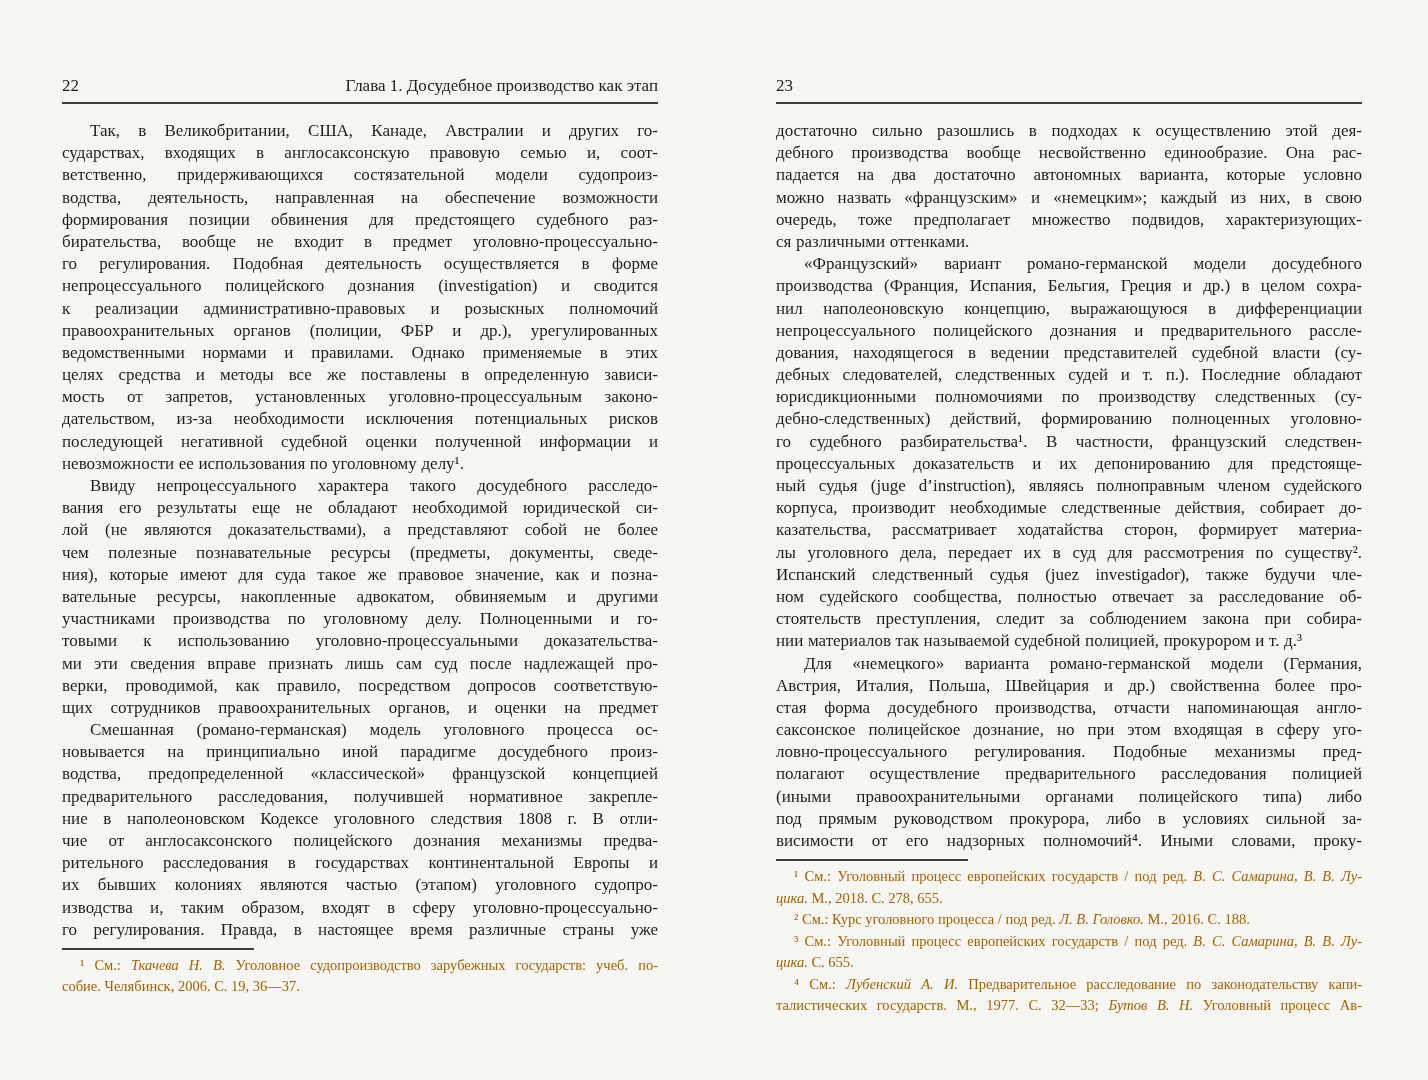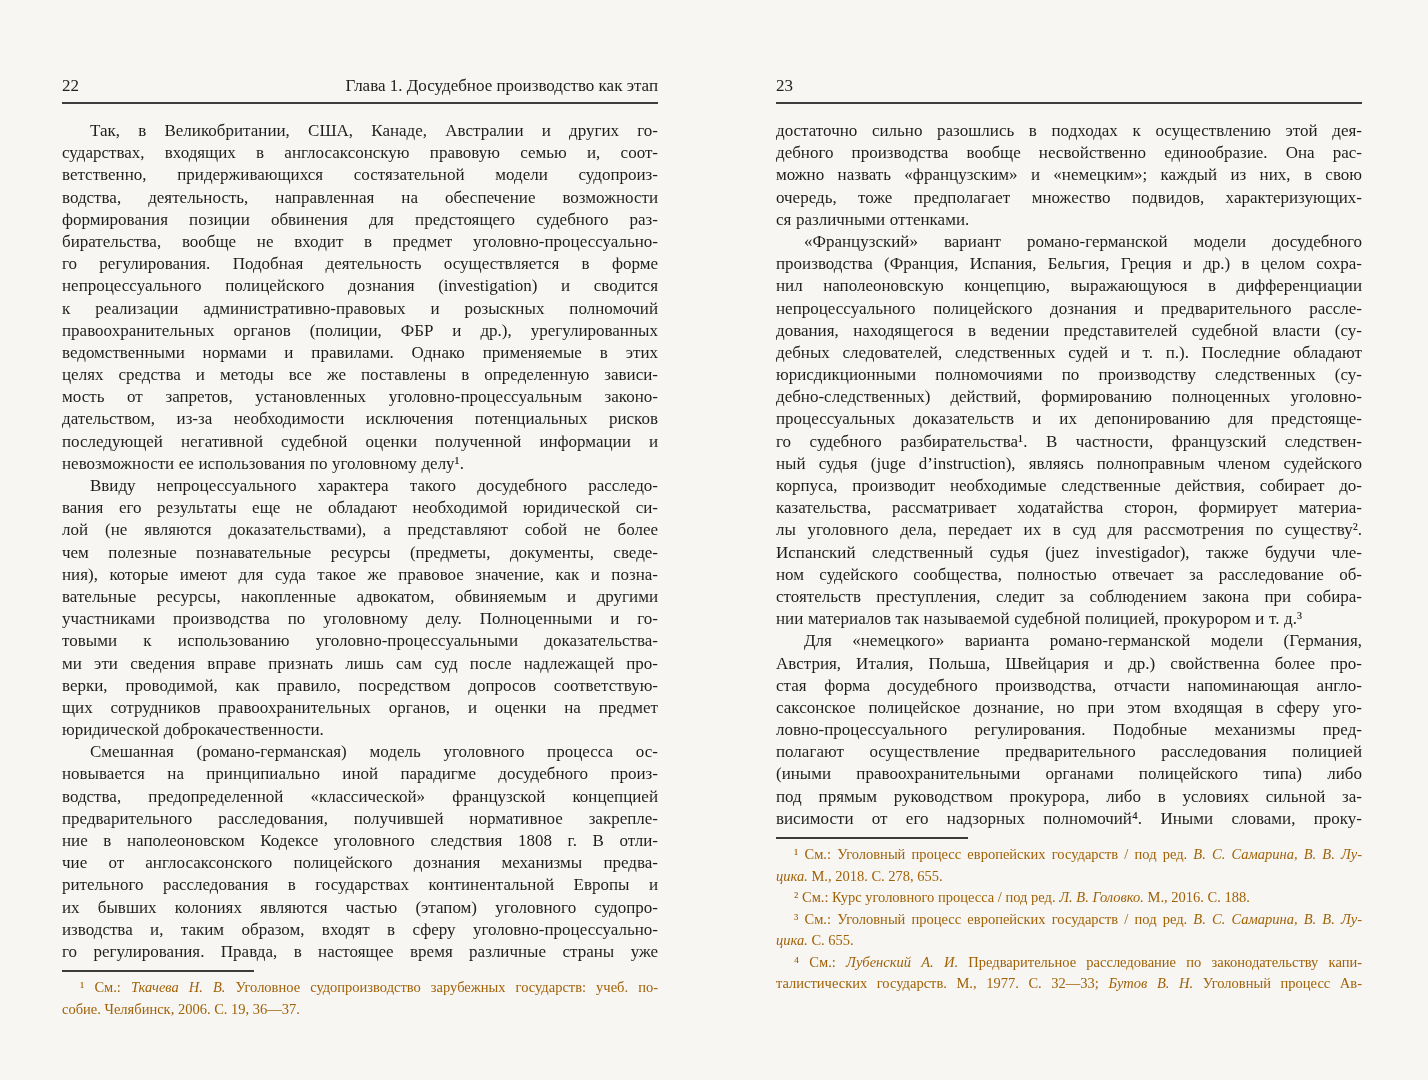--- a/index.html
+++ b/index.html
@@ -64,21 +64,20 @@
       <div class="bodyline">вания его результаты еще не обладают необходимой юридической си-</div>
       <div class="bodyline">лой (не являются доказательствами), а представляют собой не более</div>
       <div class="bodyline">чем полезные познавательные ресурсы (предметы, документы, сведе-</div>
       <div class="bodyline">ния), которые имеют для суда такое же правовое значение, как и позна-</div>
       <div class="bodyline">вательные ресурсы, накопленные адвокатом, обвиняемым и другими</div>
       <div class="bodyline">участниками производства по уголовному делу. Полноценными и го-</div>
       <div class="bodyline">товыми к использованию уголовно-процессуальными доказательства-</div>
       <div class="bodyline">ми эти сведения вправе признать лишь сам суд после надлежащей про-</div>
       <div class="bodyline">верки, проводимой, как правило, посредством допросов соответствую-</div>
       <div class="bodyline">щих сотрудников правоохранительных органов, и оценки на предмет</div>
-      <div class="bodyline end">юридической доброкачественности.</div>
       <div class="bodyline ind">Смешанная (романо-германская) модель уголовного процесса ос-</div>
       <div class="bodyline">новывается на принципиально иной парадигме досудебного произ-</div>
       <div class="bodyline">водства, предопределенной «классической» французской концепцией</div>
       <div class="bodyline">предварительного расследования, получившей нормативное закрепле-</div>
       <div class="bodyline">ние в наполеоновском Кодексе уголовного следствия 1808 г. В отли-</div>
       <div class="bodyline">чие от англосаксонского полицейского дознания механизмы предва-</div>
       <div class="bodyline">рительного расследования в государствах континентальной Европы и</div>
       <div class="bodyline">их бывших колониях являются частью (этапом) уголовного судопро-</div>
       <div class="bodyline">изводства и, таким образом, входят в сферу уголовно-процессуально-</div>
       <div class="bodyline">го регулирования. Правда, в настоящее время различные страны уже</div>
@@ -91,33 +90,34 @@
 </div>
 
 <div class="page page-right">
   <div class="pagehead">
     <span>23</span>
   </div>
   <div class="headrule"></div>
   <div class="bodyblock" id="right-body">
       <div class="bodyline">достаточно сильно разошлись в подходах к осуществлению этой дея-</div>
       <div class="bodyline">дебного производства вообще несвойственно единообразие. Она рас-</div>
+      <div class="bodyline">падается на два достаточно автономных варианта, которые условно</div>
       <div class="bodyline">можно назвать «французским» и «немецким»; каждый из них, в свою</div>
       <div class="bodyline">очередь, тоже предполагает множество подвидов, характеризующих-</div>
       <div class="bodyline end">ся различными оттенками.</div>
       <div class="bodyline ind">«Французский» вариант романо-германской модели досудебного</div>
       <div class="bodyline">производства (Франция, Испания, Бельгия, Греция и др.) в целом сохра-</div>
       <div class="bodyline">нил наполеоновскую концепцию, выражающуюся в дифференциации</div>
       <div class="bodyline">непроцессуального полицейского дознания и предварительного рассле-</div>
       <div class="bodyline">дования, находящегося в ведении представителей судебной власти (су-</div>
       <div class="bodyline">дебных следователей, следственных судей и т. п.). Последние обладают</div>
       <div class="bodyline">юрисдикционными полномочиями по производству следственных (су-</div>
       <div class="bodyline">дебно-следственных) действий, формированию полноценных уголовно-</div>
+      <div class="bodyline">го судебного разбирательства¹. В частности, французский следствен-</div>
       <div class="bodyline">процессуальных доказательств и их депонированию для предстояще-</div>
-      <div class="bodyline">го судебного разбирательства¹. В частности, французский следствен-</div>
       <div class="bodyline">ный судья (juge d’instruction), являясь полноправным членом судейского</div>
       <div class="bodyline">корпуса, производит необходимые следственные действия, собирает до-</div>
       <div class="bodyline">казательства, рассматривает ходатайства сторон, формирует материа-</div>
       <div class="bodyline">лы уголовного дела, передает их в суд для рассмотрения по существу².</div>
       <div class="bodyline">Испанский следственный судья (juez investigador), также будучи чле-</div>
       <div class="bodyline">ном судейского сообщества, полностью отвечает за расследование об-</div>
       <div class="bodyline">стоятельств преступления, следит за соблюдением закона при собира-</div>
       <div class="bodyline end">нии материалов так называемой судебной полицией, прокурором и т. д.³</div>
       <div class="bodyline ind">Для «немецкого» варианта романо-германской модели (Германия,</div>
       <div class="bodyline">Австрия, Италия, Польша, Швейцария и др.) свойственна более про-</div>

